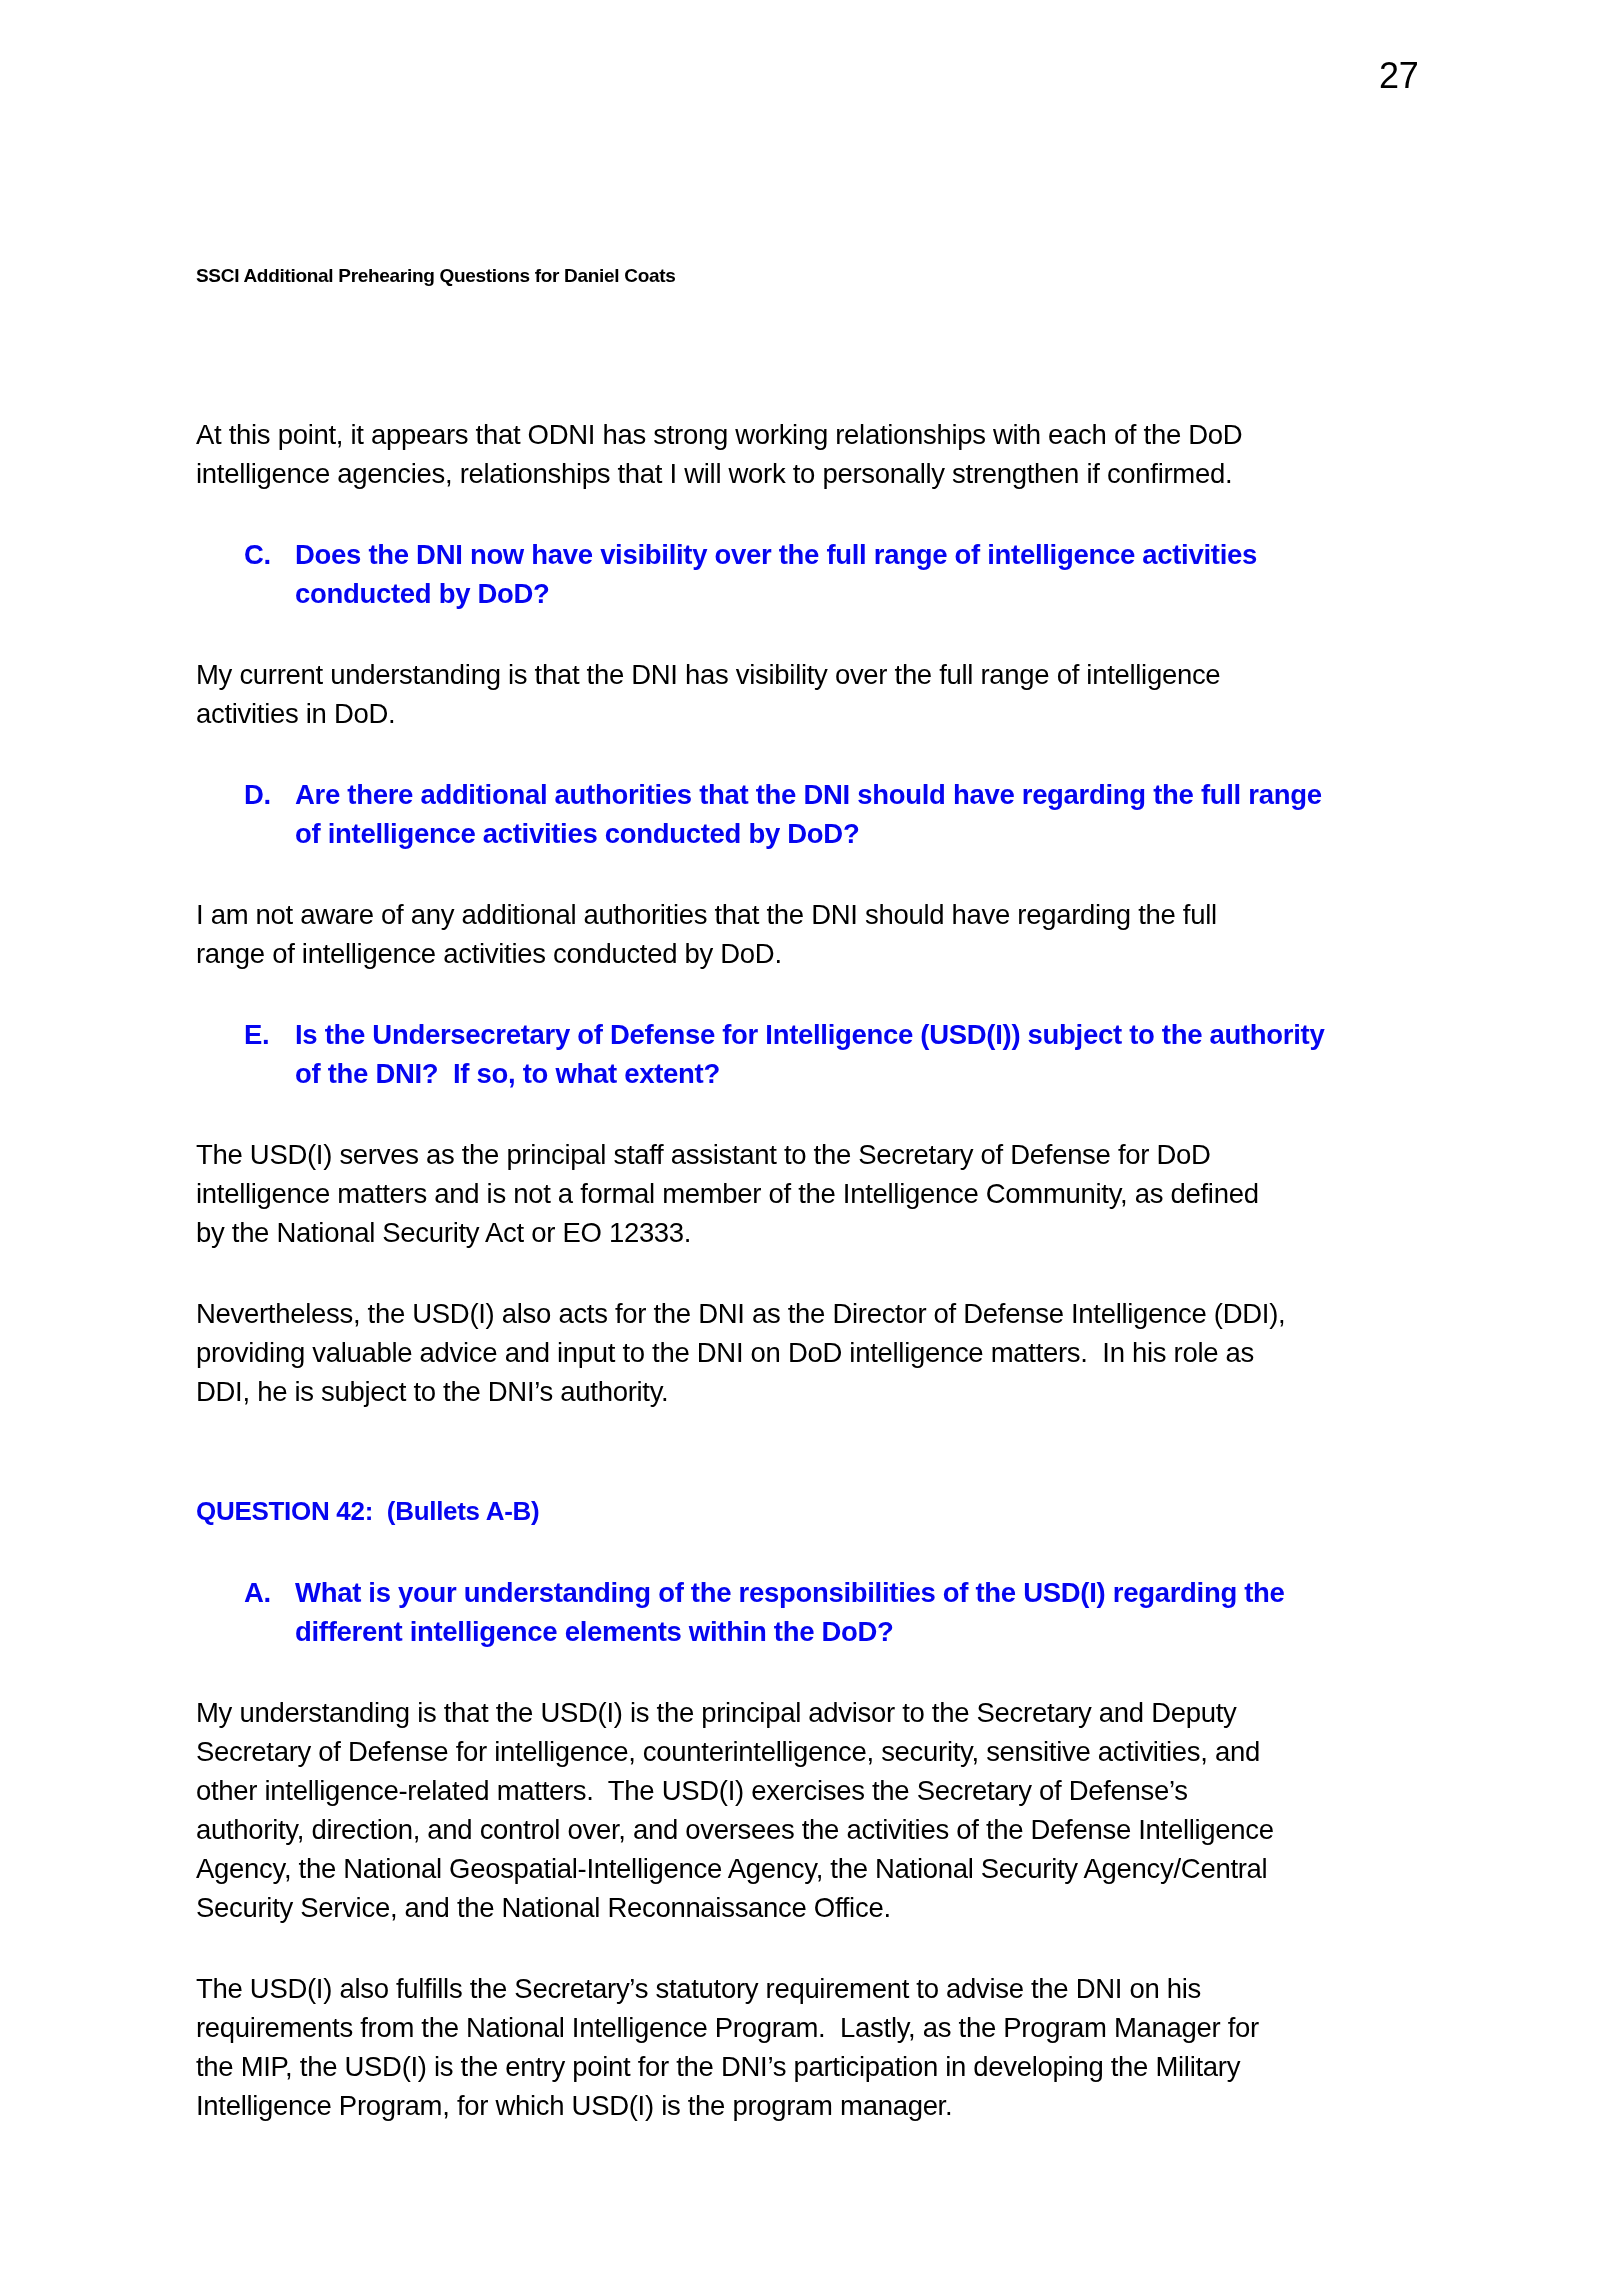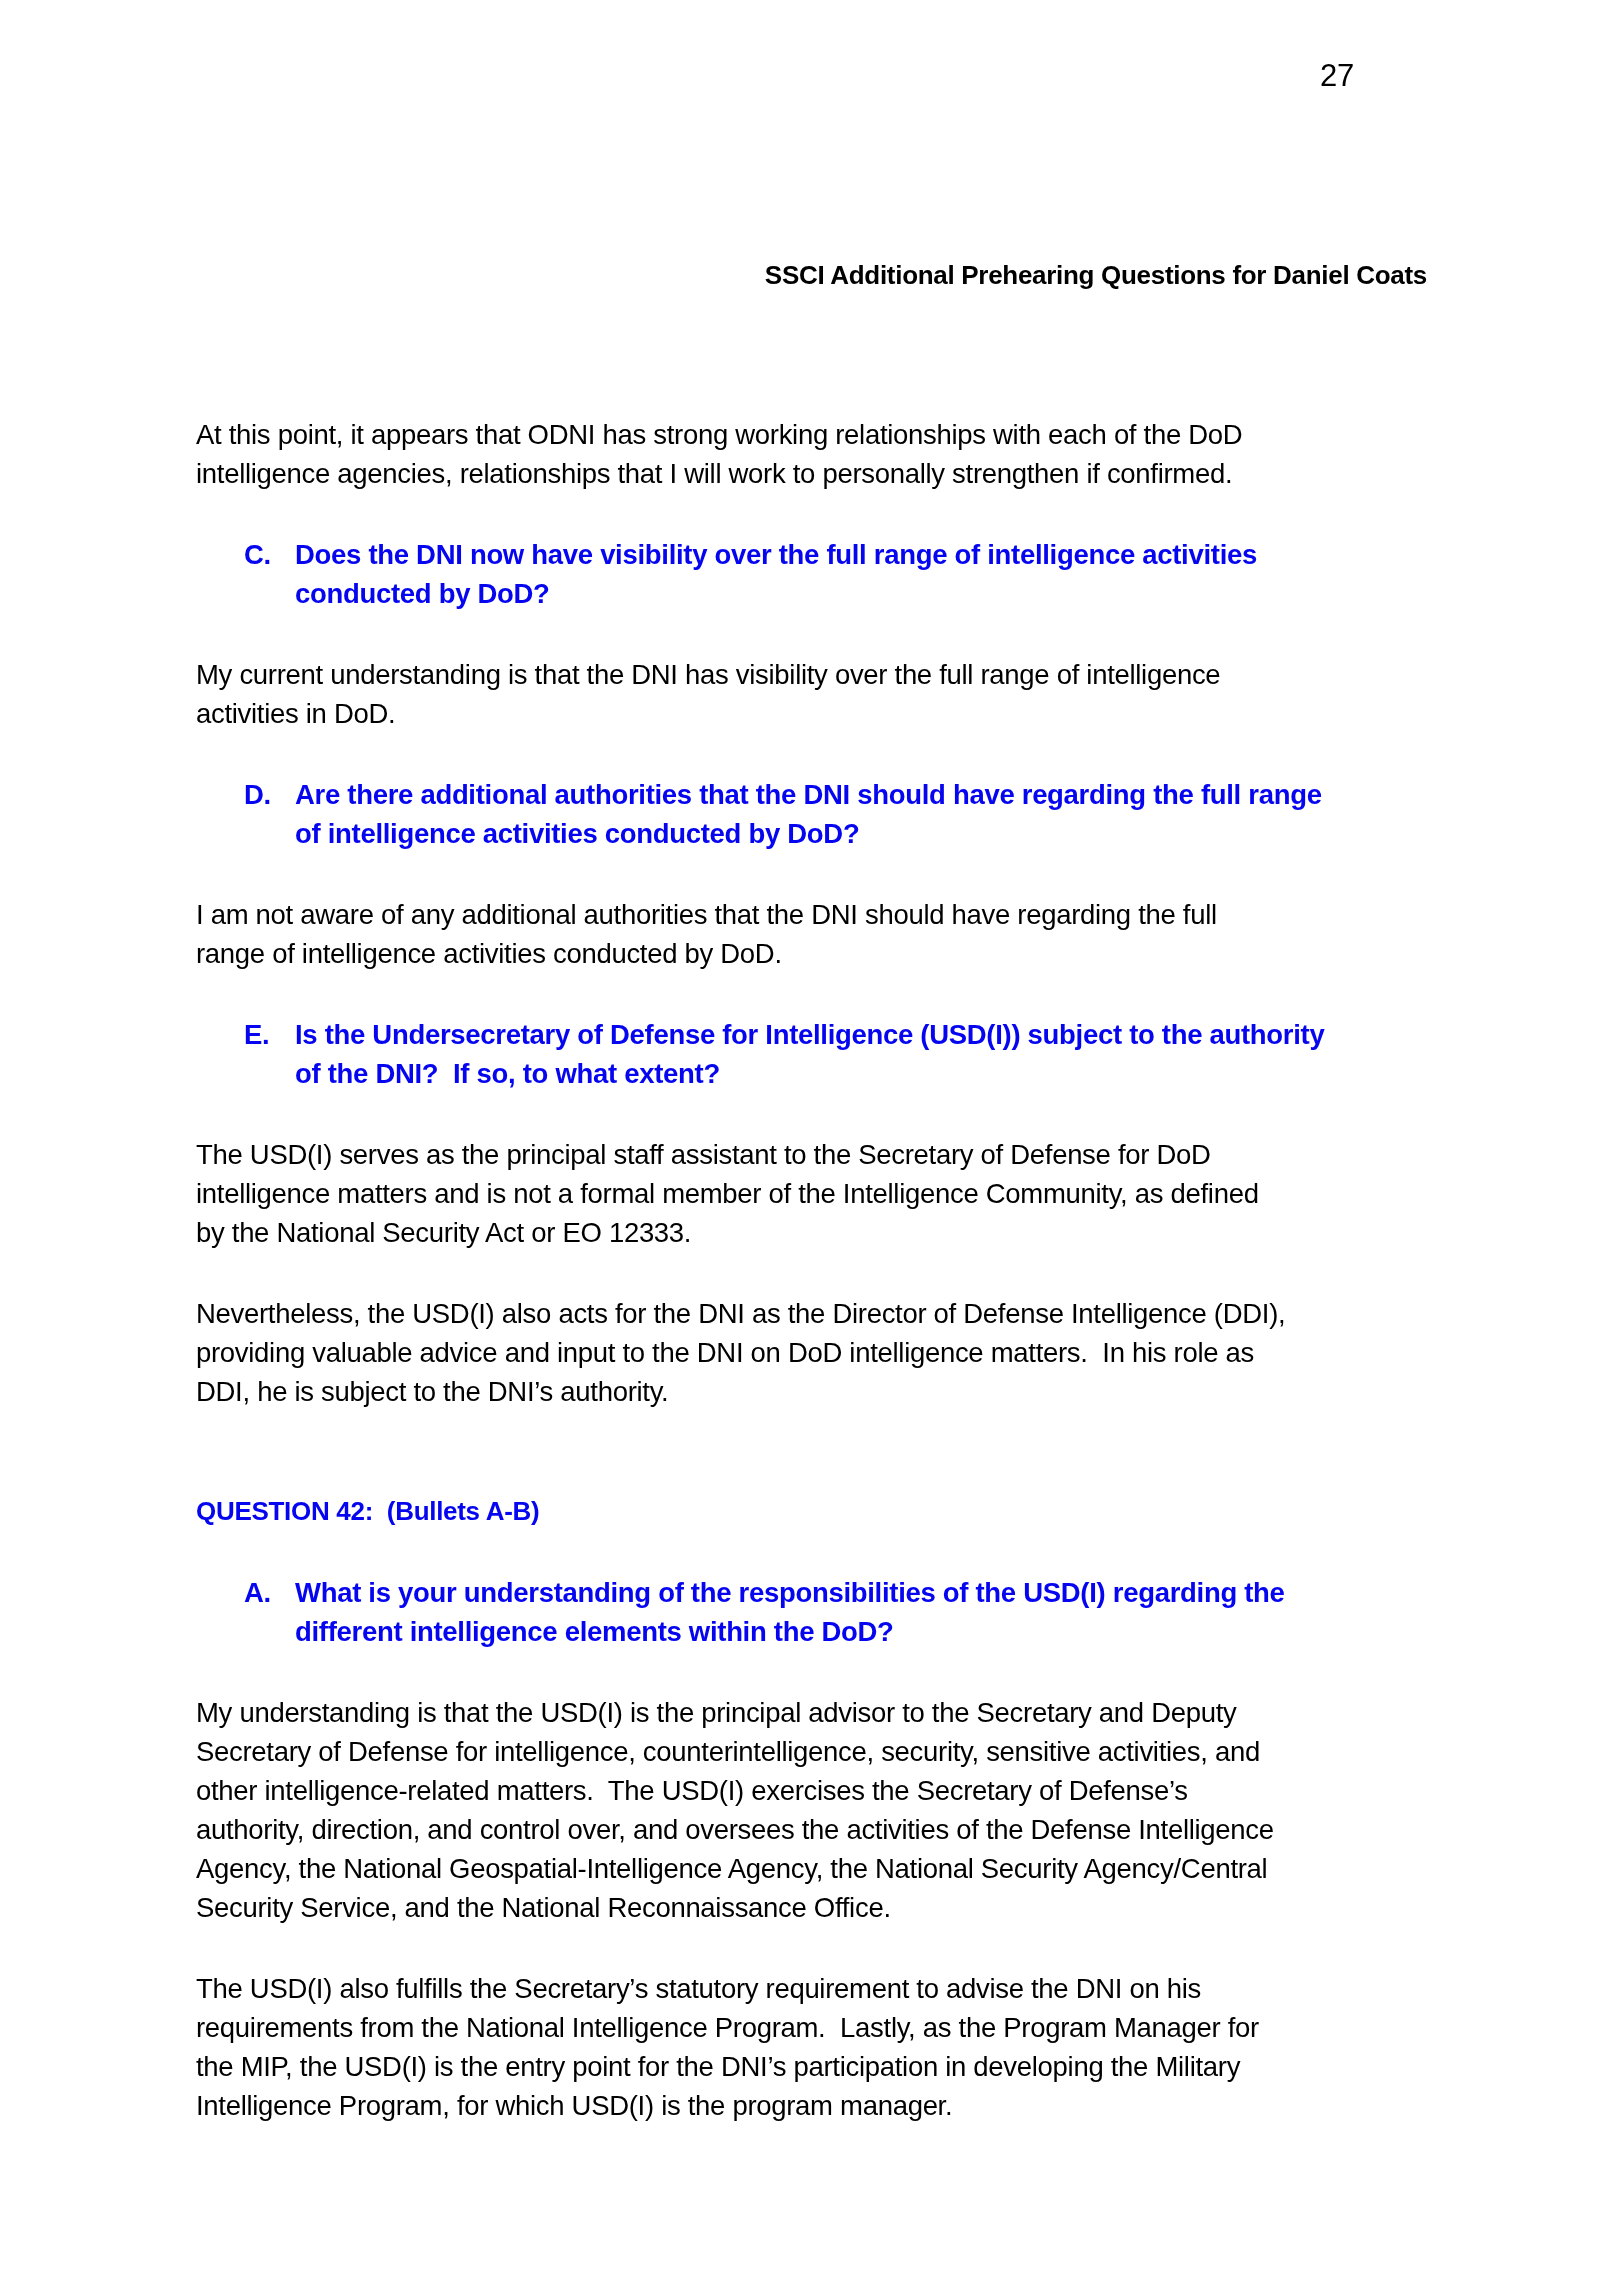--- a/index.html
+++ b/index.html
@@ -12,36 +12,36 @@
     width: 1623px;
     height: 2295px;
     background: #ffffff;
     font-family: "Liberation Sans", sans-serif;
     color: #000000;
     overflow: hidden;
   }
   .page-number {
     position: absolute;
     top: 56px;
-    left: 1320px;
-    font-size: 31px;
+    left: 1379px;
+    font-size: 36px;
     line-height: 39px;
     letter-spacing: -0.3px;
   }
   .content {
     position: absolute;
     left: 196px;
     top: 0;
     width: 1231px;
   }
   .doc-title {
     margin: 178px 0 0 0;
-    text-align: right;
+    text-align: left;
     font-weight: bold;
-    font-size: 26px;
+    font-size: 19px;
     line-height: 39px;
     white-space: pre;
     letter-spacing: -0.3px;
   }
   .para {
     margin: 42px 0 0 0;
     font-size: 27.5px;
     line-height: 39px;
     white-space: pre;
     letter-spacing: -0.3px;

